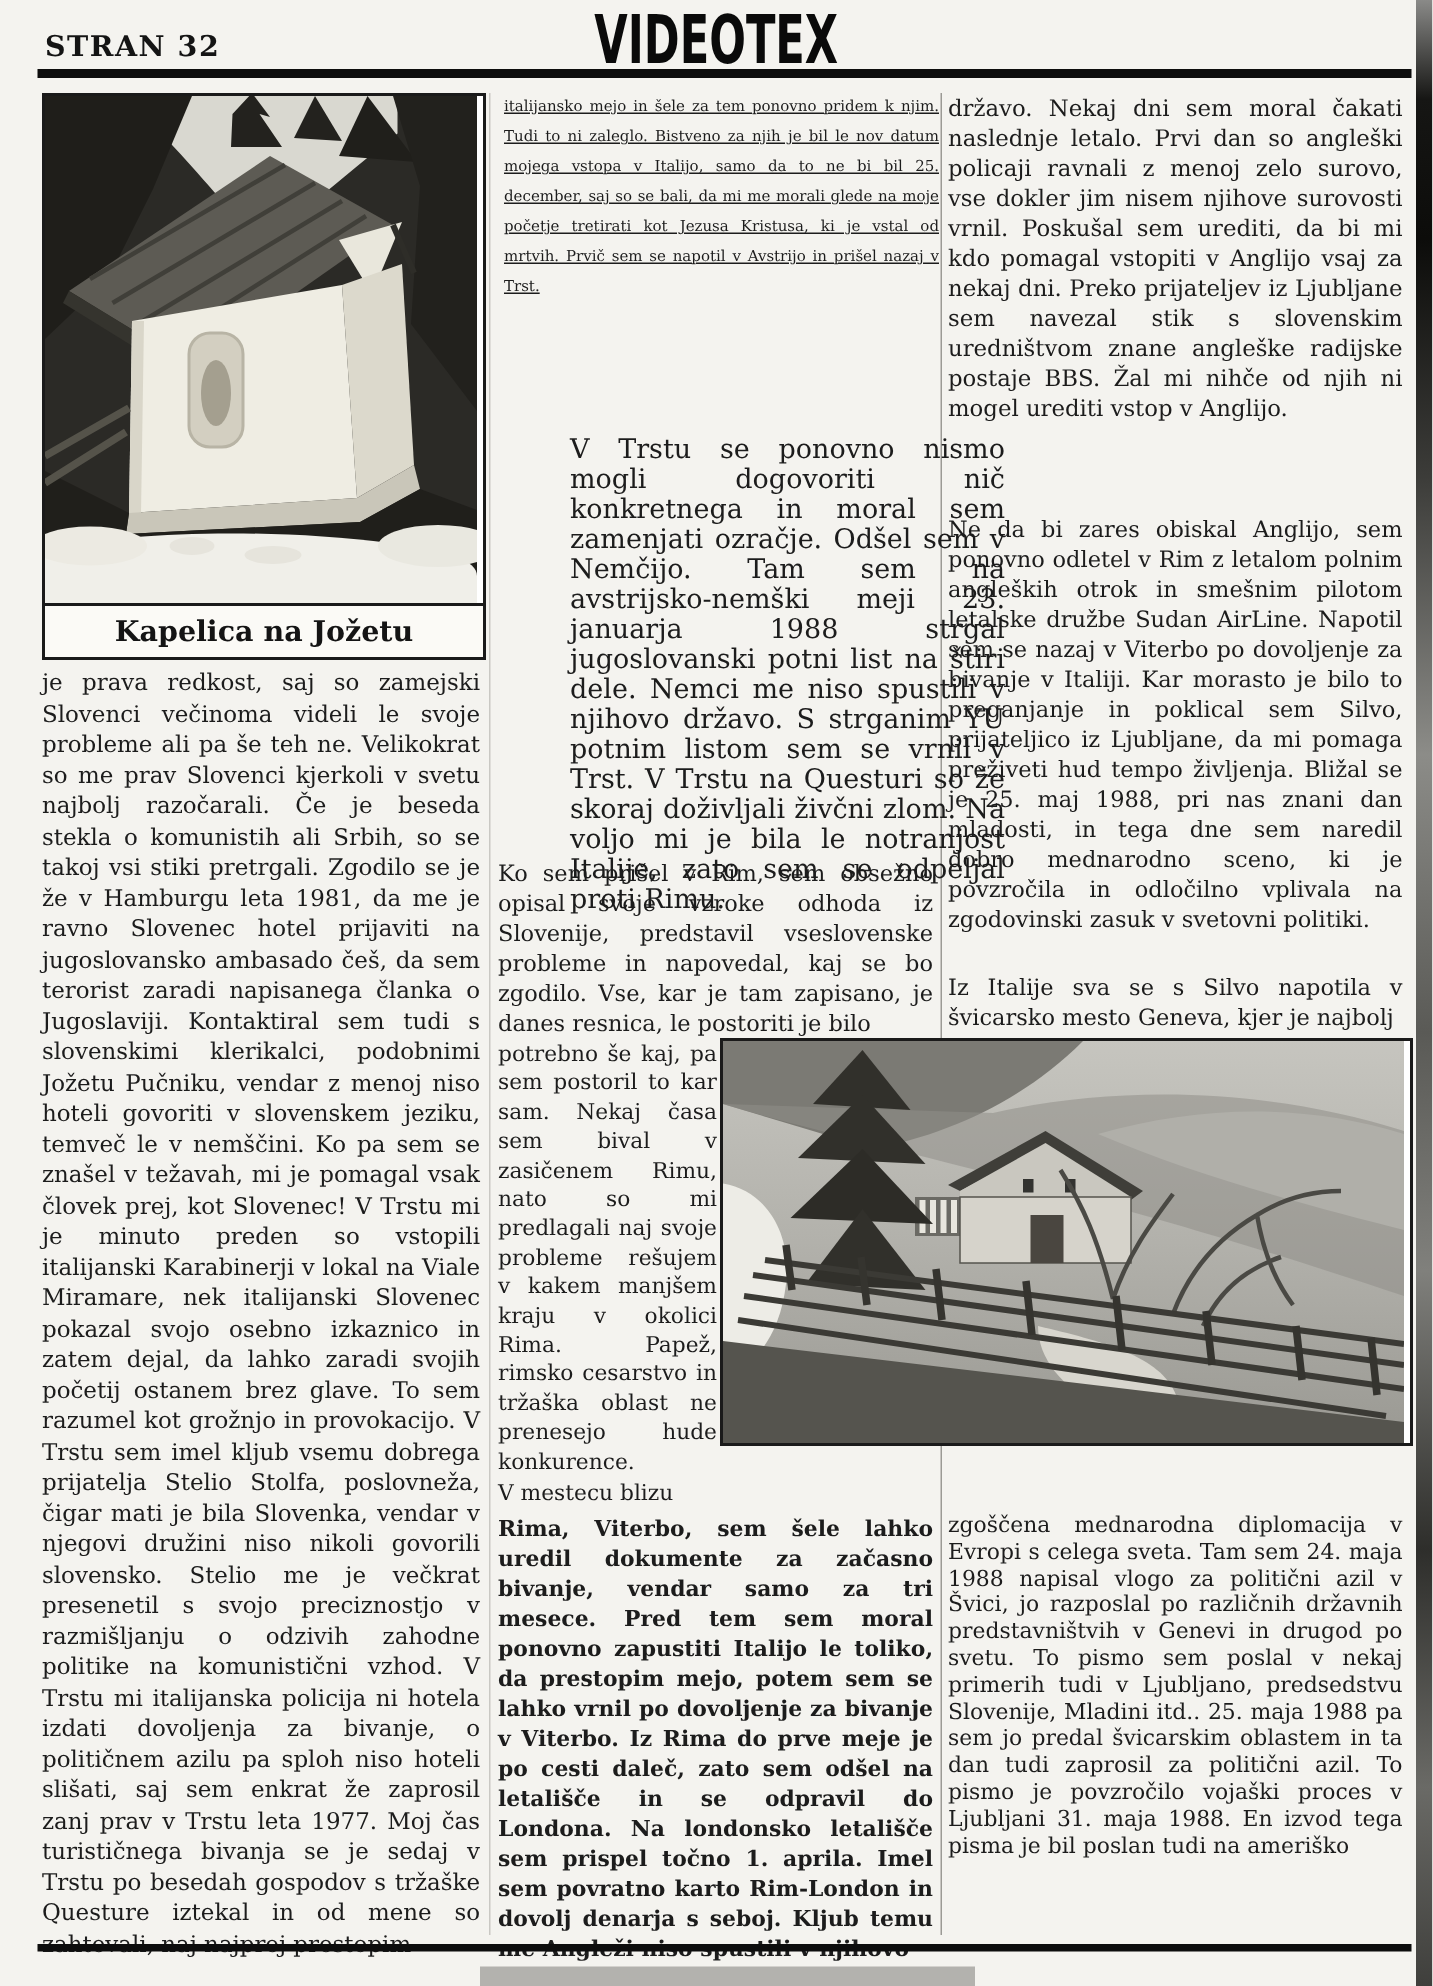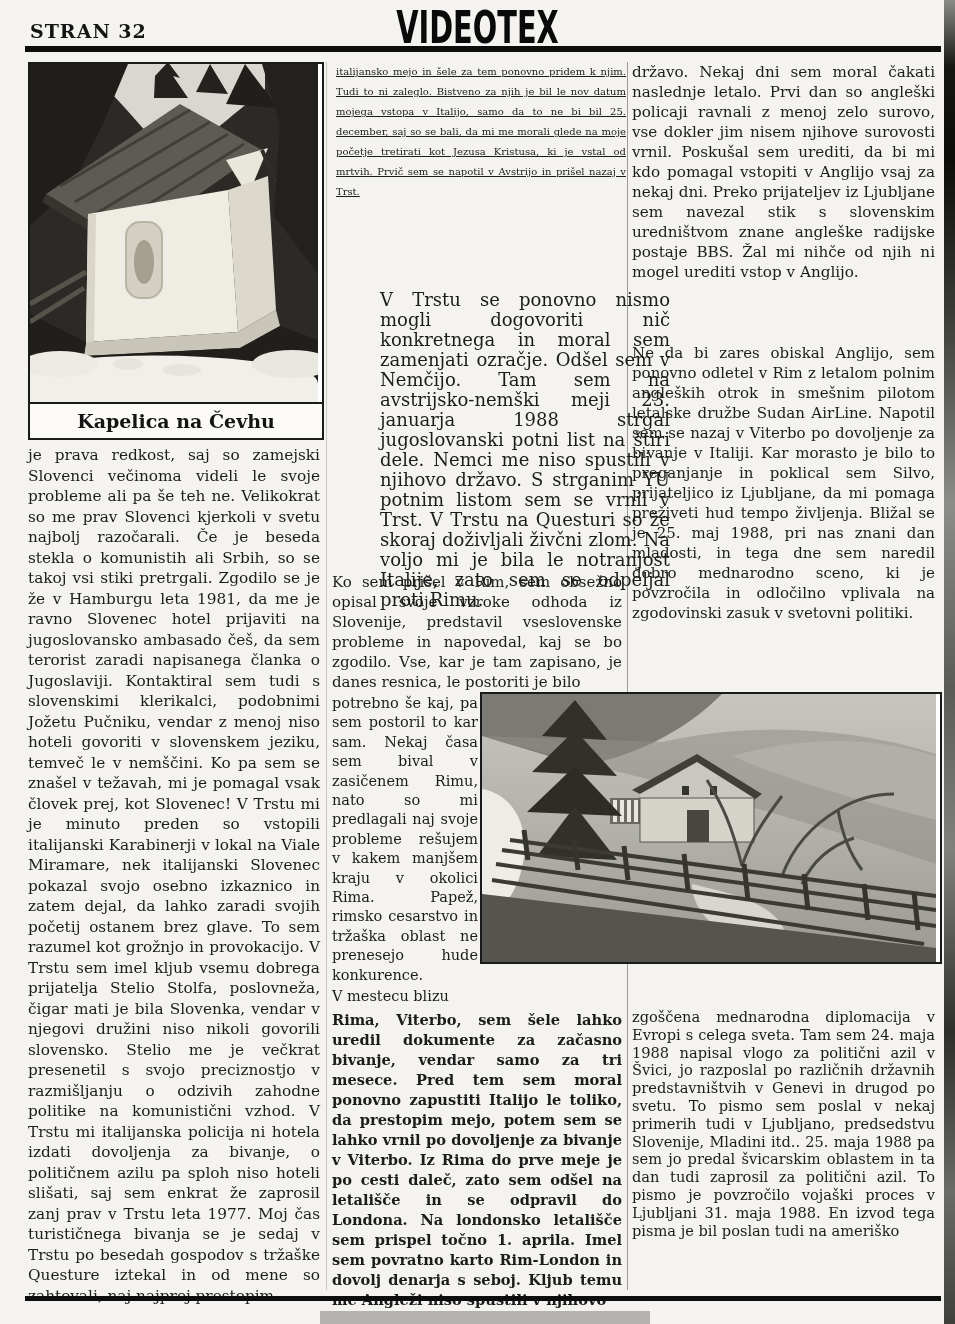--- a/index.html
+++ b/index.html
@@ -80,21 +80,21 @@
       <ellipse cx="114" cy="198" rx="10" ry="22" fill="#a49f8f"></ellipse>
       <polygon points="56,278 208,268 246,246 250,262 210,284 54,292" fill="#c9c6b9"></polygon>
       <path d="M0,250 L56,278 L54,292 L210,284 L250,262 L288,276 L288,338 L0,338 Z" fill="#201f1b"></path>
       <path d="M0,240 L56,208 M0,258 L54,224" stroke="#55534a" stroke-width="5"></path>
       <path d="M0,302 C60,290 150,288 230,298 C270,303 288,310 288,320 L288,338 L0,338 Z" fill="#f0efe9"></path>
       <ellipse cx="30" cy="300" rx="38" ry="13" fill="#eceae2"></ellipse>
       <ellipse cx="98" cy="300" rx="15" ry="6" fill="#e6e4dc"></ellipse>
       <ellipse cx="152" cy="306" rx="19" ry="6" fill="#e6e4dc"></ellipse>
       <ellipse cx="262" cy="300" rx="40" ry="14" fill="#e9e8e0"></ellipse>
     </svg>
-    <div class="caption">Kapelica na Čevhu</div>
+    <div class="caption">Kapelica na Jožetu</div>
   </div>
 
   <div class="tx col-left">
     <p>je prava redkost, saj so zamejski Slovenci večinoma videli le svoje probleme ali pa še teh ne. Velikokrat so me prav Slovenci kjerkoli v svetu najbolj razočarali. Če je beseda stekla o komunistih ali Srbih, so se takoj vsi stiki pretrgali. Zgodilo se je že v Hamburgu leta 1981, da me je ravno Slovenec hotel prijaviti na jugoslovansko ambasado češ, da sem terorist zaradi napisanega članka o Jugoslaviji. Kontaktiral sem tudi s slovenskimi klerikalci, podobnimi Jožetu Pučniku, vendar z menoj niso hoteli govoriti v slovenskem jeziku, temveč le v nemščini. Ko pa sem se znašel v težavah, mi je pomagal vsak človek prej, kot Slovenec! V Trstu mi je minuto preden so vstopili italijanski Karabinerji v lokal na Viale Miramare, nek italijanski Slovenec pokazal svojo osebno izkaznico in zatem dejal, da lahko zaradi svojih početij ostanem brez glave. To sem razumel kot grožnjo in provokacijo. V Trstu sem imel kljub vsemu dobrega prijatelja Stelio Stolfa, poslovneža, čigar mati je bila Slovenka, vendar v njegovi družini niso nikoli govorili slovensko. Stelio me je večkrat presenetil s svojo preciznostjo v razmišljanju o odzivih zahodne politike na komunistični vzhod. V Trstu mi italijanska policija ni hotela izdati dovoljenja za bivanje, o političnem azilu pa sploh niso hoteli slišati, saj sem enkrat že zaprosil zanj prav v Trstu leta 1977. Moj čas turističnega bivanja se je sedaj v Trstu po besedah gospodov s tržaške Questure iztekal in od mene so zahtevali, naj najprej prestopim</p>
   </div>
 
   <div class="tx mp1">
     <p>italijansko mejo in šele za tem ponovno pridem k njim. Tudi to ni zaleglo. Bistveno za njih je bil le nov datum mojega vstopa v Italijo, samo da to ne bi bil 25. december, saj so se bali, da mi me morali glede na moje početje tretirati kot Jezusa Kristusa, ki je vstal od mrtvih. Prvič sem se napotil v Avstrijo in prišel nazaj v Trst.</p>
   </div>
   <div class="tx mp2">
@@ -109,20 +109,23 @@
   </div>
   <div class="tx mp4">
     <p>Rima, Viterbo, sem šele lahko uredil dokumente za začasno bivanje, vendar samo za tri mesece. Pred tem sem moral ponovno zapustiti Italijo le toliko, da prestopim mejo, potem sem se lahko vrnil po dovoljenje za bivanje v Viterbo. Iz Rima do prve meje je po cesti daleč, zato sem odšel na letališče in se odpravil do Londona. Na londonsko letališče sem prispel točno 1. aprila. Imel sem povratno karto Rim-London in dovolj denarja s seboj. Kljub temu me Angleži niso spustili v njihovo</p>
   </div>
 
   <div class="tx rp1">
     <p>državo. Nekaj dni sem moral čakati naslednje letalo. Prvi dan so angleški policaji ravnali z menoj zelo surovo, vse dokler jim nisem njihove surovosti vrnil. Poskušal sem urediti, da bi mi kdo pomagal vstopiti v Anglijo vsaj za nekaj dni. Preko prijateljev iz Ljubljane sem navezal stik s slovenskim uredništvom znane angleške radijske postaje BBS. Žal mi nihče od njih ni mogel urediti vstop v Anglijo.</p>
   </div>
   <div class="tx rp2">
     <p>Ne da bi zares obiskal Anglijo, sem ponovno odletel v Rim z letalom polnim angleških otrok in smešnim pilotom letalske družbe Sudan AirLine. Napotil sem se nazaj v Viterbo po dovoljenje za bivanje v Italiji. Kar morasto je bilo to preganjanje in poklical sem Silvo, prijateljico iz Ljubljane, da mi pomaga preživeti hud tempo življenja. Bližal se je 25. maj 1988, pri nas znani dan mladosti, in tega dne sem naredil dobro mednarodno sceno, ki je povzročila in odločilno vplivala na zgodovinski zasuk v svetovni politiki.</p>
+  </div>
+  <div class="tx rp3a">
+    <p>Iz Italije sva se s Silvo napotila v švicarsko mesto Geneva, kjer je najbolj</p>
   </div>
   <div class="tx rp3b">
     <p>zgoščena mednarodna diplomacija v Evropi s celega sveta. Tam sem 24. maja 1988 napisal vlogo za politični azil v Švici, jo razposlal po različnih državnih predstavništvih v Genevi in drugod po svetu. To pismo sem poslal v nekaj primerih tudi v Ljubljano, predsedstvu Slovenije, Mladini itd.. 25. maja 1988 pa sem jo predal švicarskim oblastem in ta dan tudi zaprosil za politični azil. To pismo je povzročilo vojaški proces v Ljubljani 31. maja 1988. En izvod tega pisma je bil poslan tudi na ameriško</p>
   </div>
 
   <div class="photo photo-homestead">
     <svg width="454" height="268" viewBox="0 0 454 268">
       <defs>
         <linearGradient id="mist" x1="0" y1="0" x2="0" y2="1">
           <stop offset="0" stop-color="#c6c5bf"></stop>

